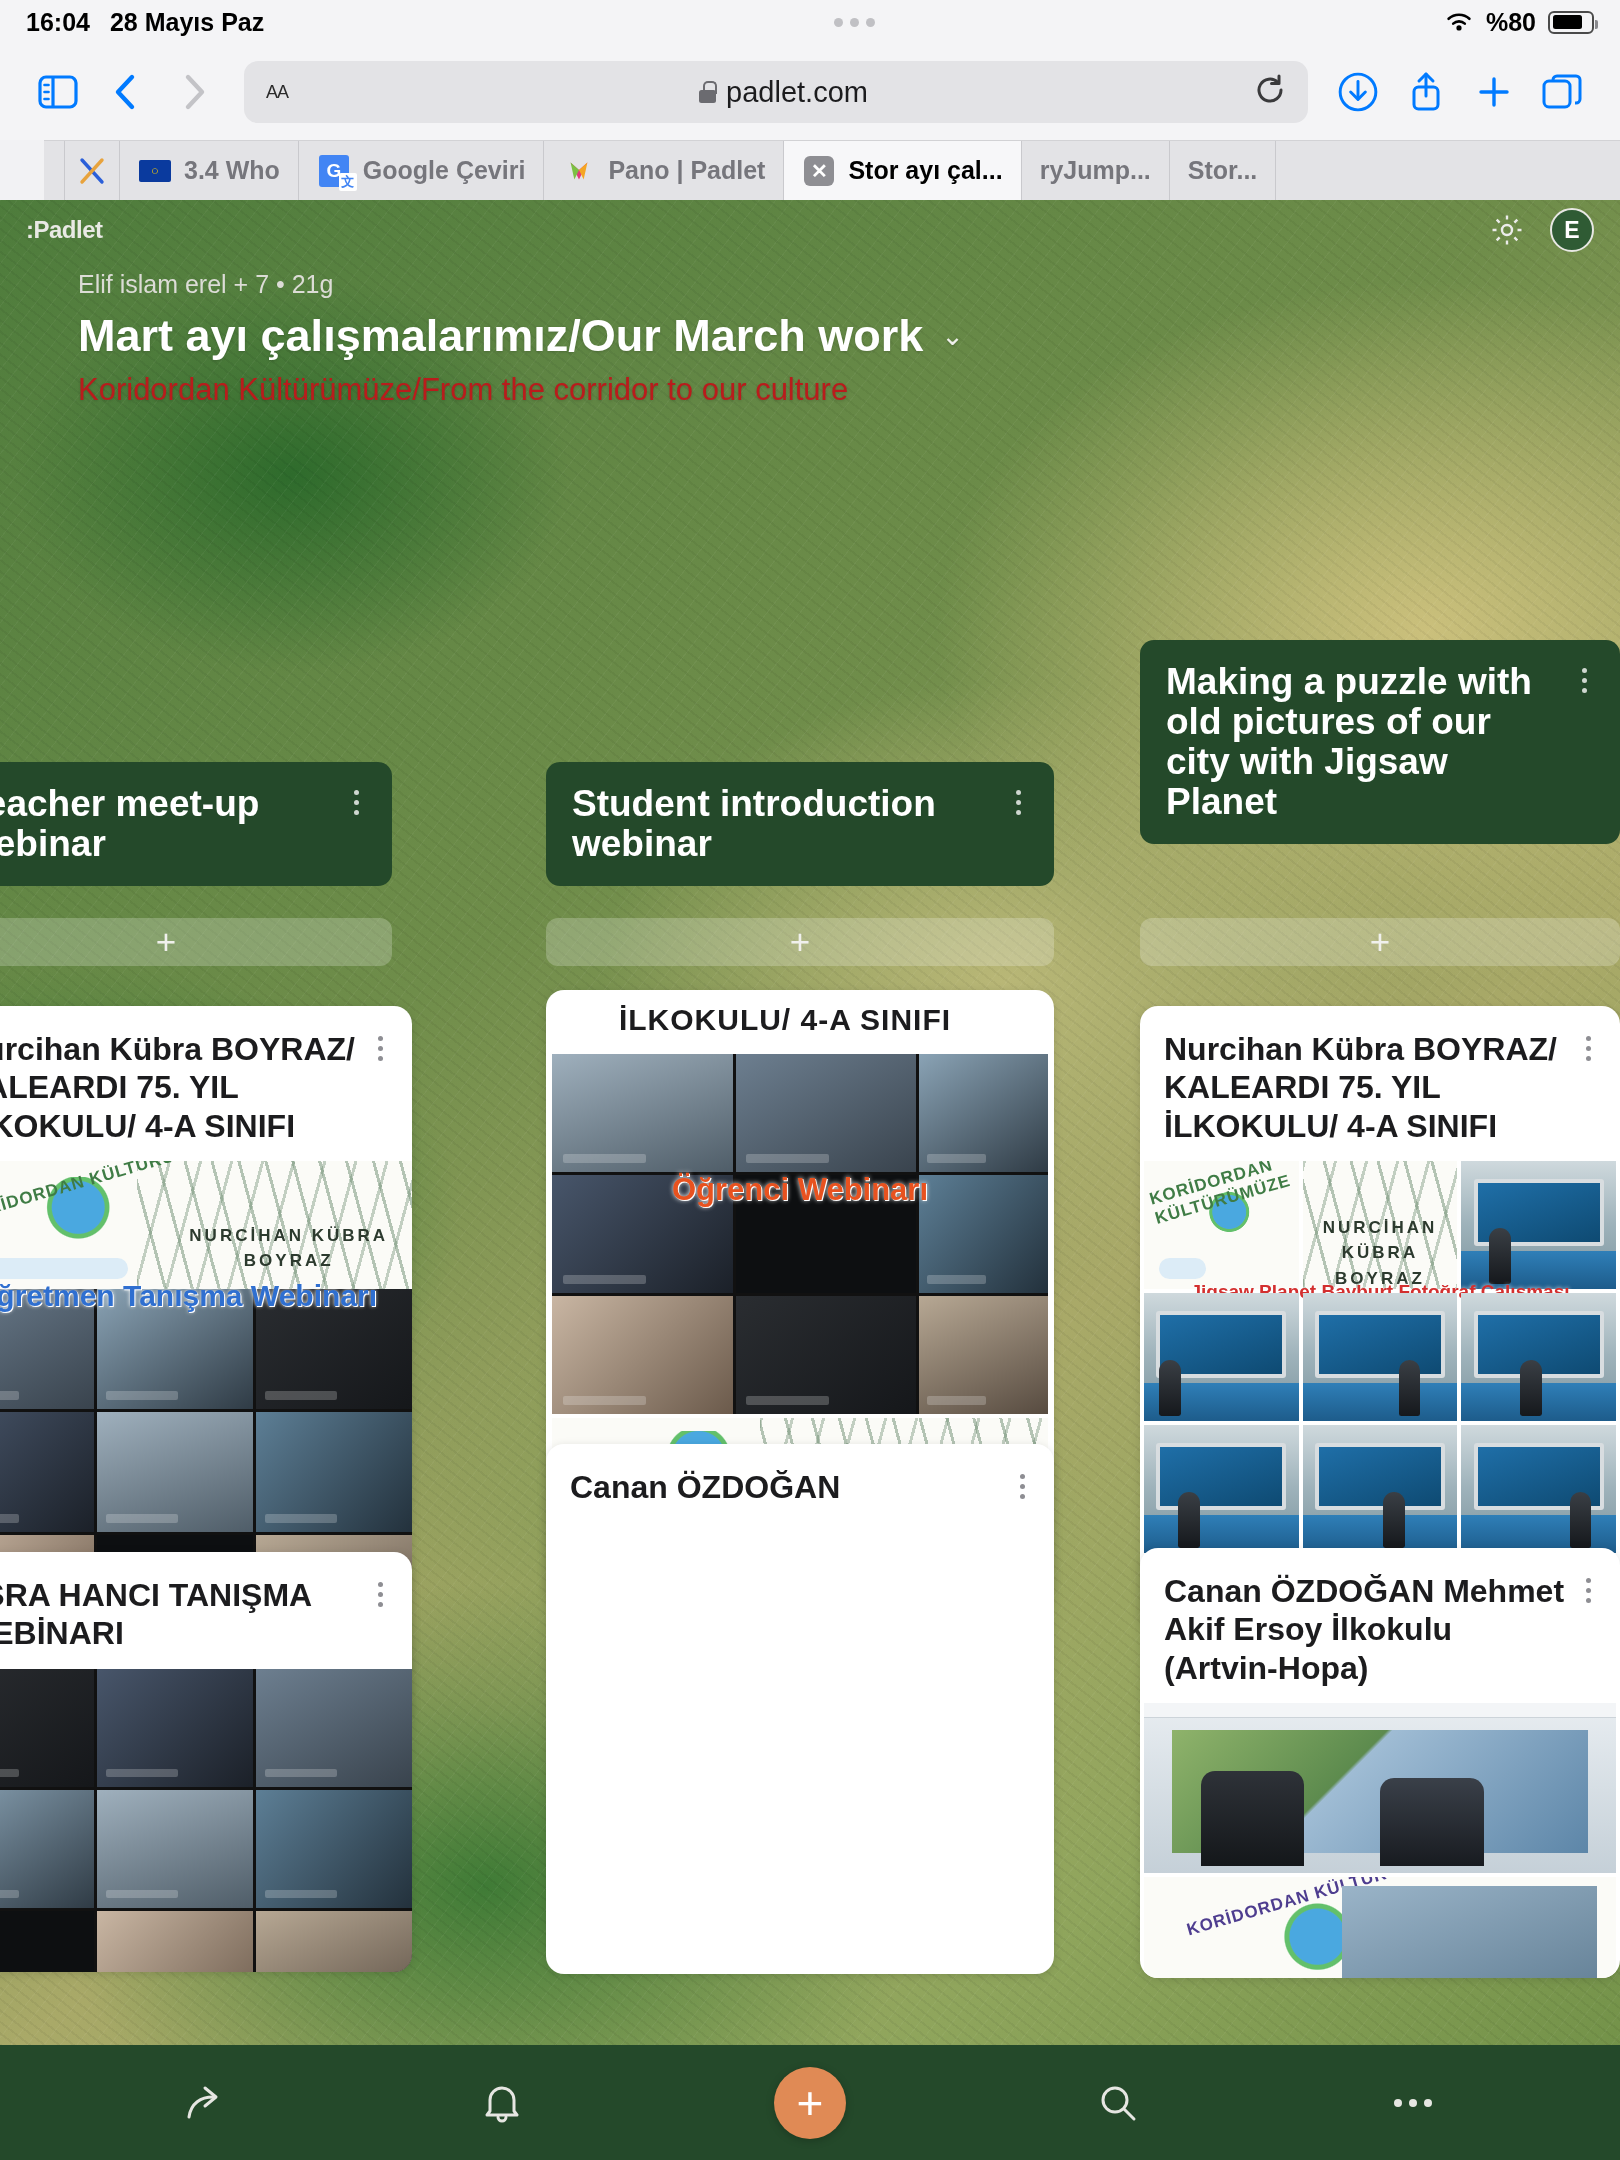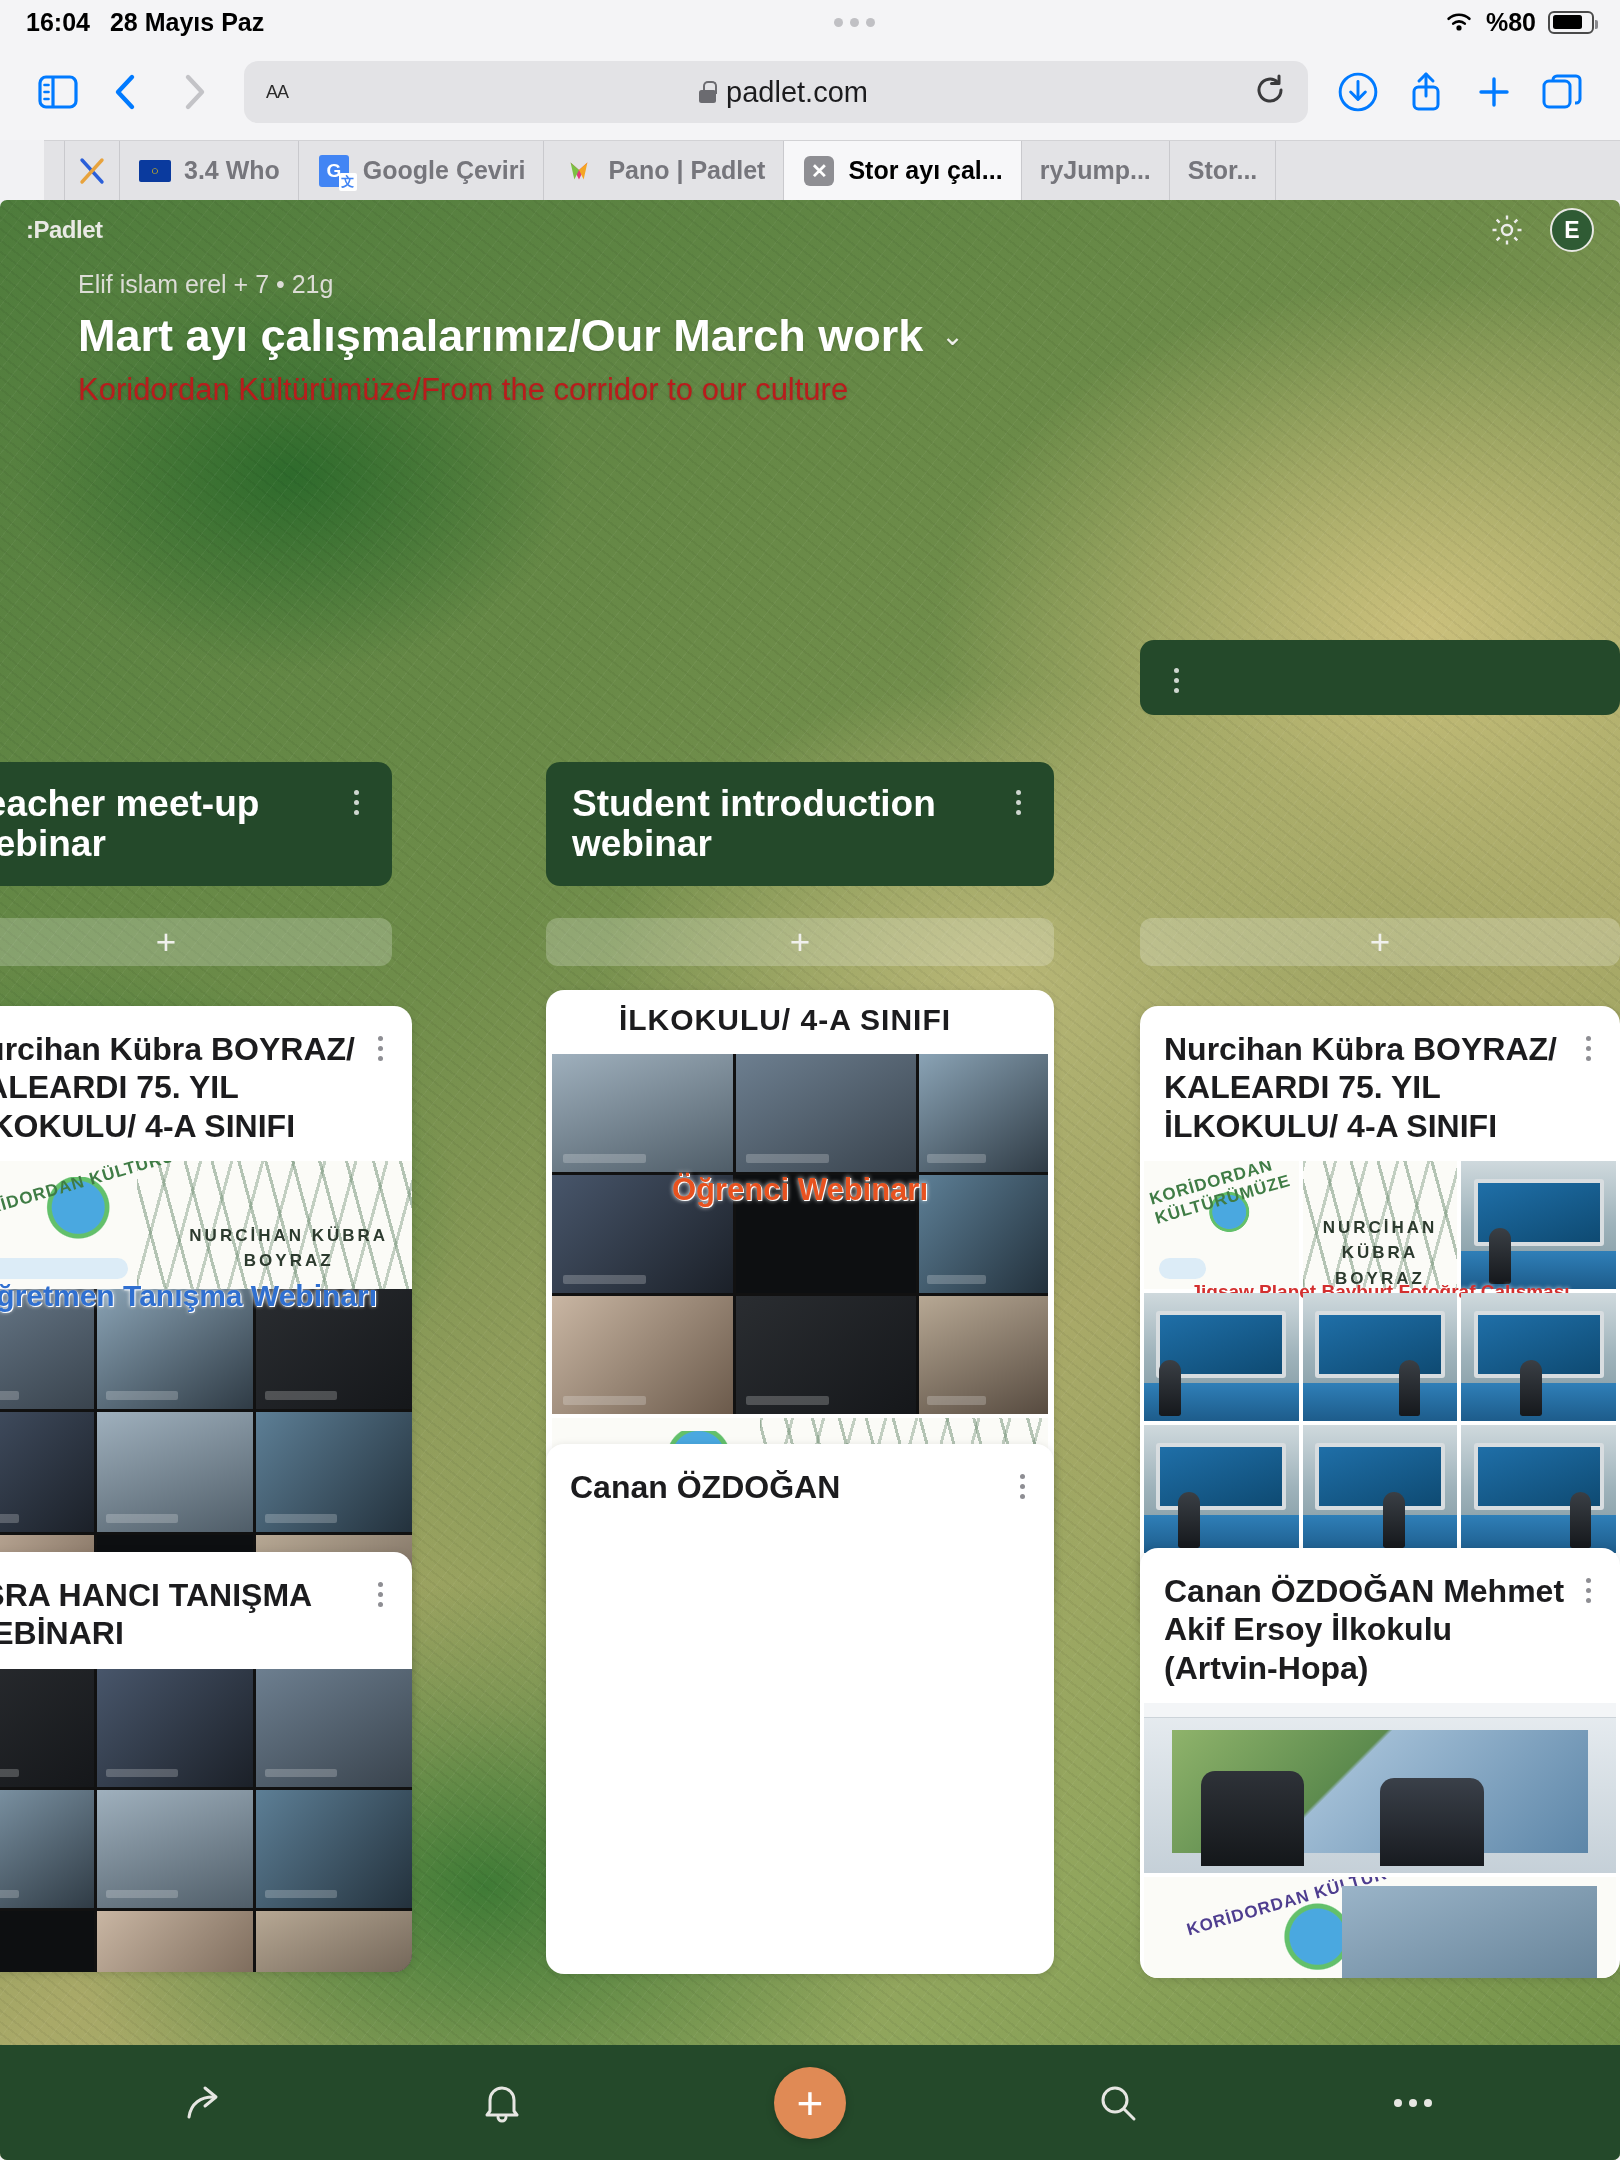--- a/index.html
+++ b/index.html
@@ -86,21 +86,20 @@
   .fav-padlet { width:34px;height:34px;display:flex;align-items:center;justify-content:center;font-size:28px;}
   .fav-dark { width:34px;height:34px;border-radius:9px;background:#1c1c1e;display:flex;align-items:center;justify-content:center;font-size:20px;}
   .fav-x { width:30px;height:30px;border-radius:6px;background:#8e8e93;color:#fff;display:flex;align-items:center;justify-content:center;font-size:20px;font-weight:700;}
 
   
   .padlet {
     position: relative;
     width: 1620px;
     height: 1960px;
     overflow: hidden;
-    border-radius: 7px;
   }
   .bg {
     position: absolute; inset: 0;
     background:
       radial-gradient(ellipse 420px 300px at 18% 14%, #2e6b2c 0%, rgba(46,107,44,0) 66%),
       radial-gradient(ellipse 520px 360px at 6% 52%, #3a7a33 0%, rgba(58,122,51,0) 70%),
       radial-gradient(ellipse 600px 420px at 30% 86%, #3f7b36 0%, rgba(63,123,54,0) 72%),
       radial-gradient(ellipse 700px 500px at 88% 22%, #cbc07c 0%, rgba(203,192,124,0) 70%),
       radial-gradient(ellipse 560px 420px at 62% 40%, #b9b777 0%, rgba(185,183,119,0) 72%),
       radial-gradient(ellipse 500px 400px at 96% 70%, #8fa85d 0%, rgba(143,168,93,0) 72%),
@@ -576,20 +575,21 @@
               <i></i>
               <i></i>
               <i></i>
             </span>
         </div>
       </div>
     </div>
 
     <div class="col c3">
       <div class="sec-head" style="left:0; top:440px; width:480px;">
+        <span class="txt">Making a puzzle with old pictures of our city with Jigsaw Planet</span>
         <span class="kebab">
             <i></i>
             <i></i>
             <i></i>
           </span>
       </div>
       <div class="addbtn" style="left:0; top:718px; width:480px;">+</div>
 
       <div class="post" style="left:0; top:806px; width:480px;">
         <div class="post-title">

